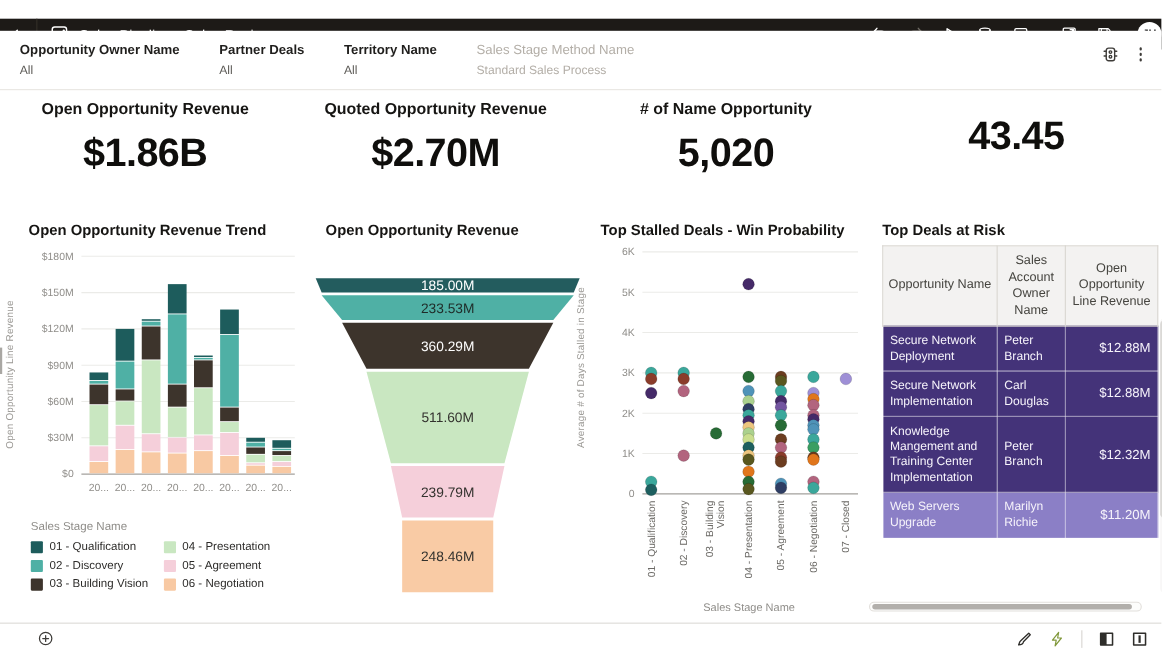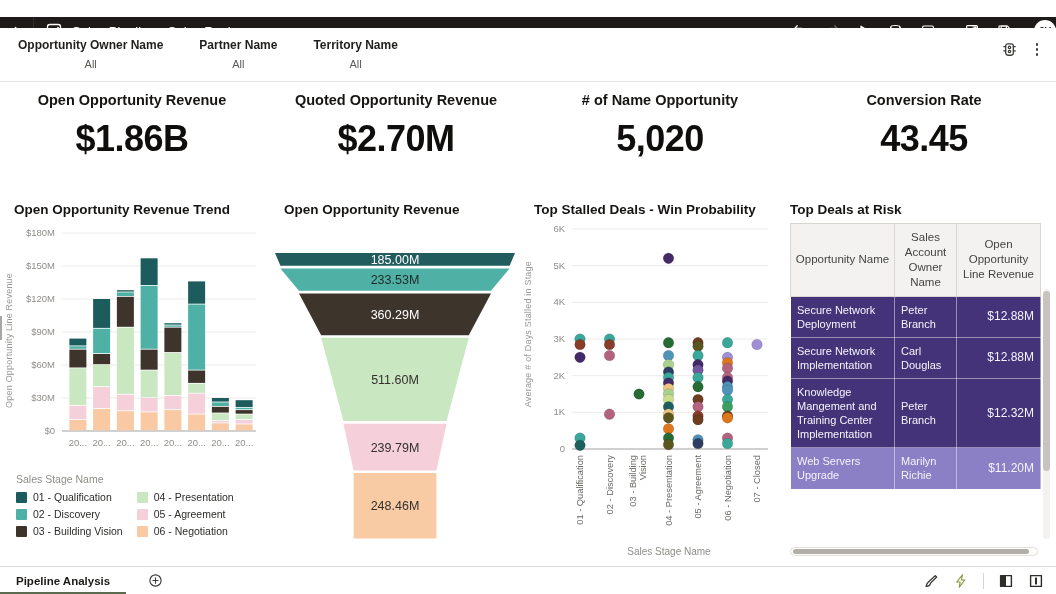--- a/index.html
+++ b/index.html
@@ -12,39 +12,39 @@
   .app-icon{margin-left:12px;display:flex;align-items:center;}
   .tb-title{margin-left:10px;font-size:13px;color:#fff;letter-spacing:.1px;}
   .tabs{position:absolute;left:452px;top:0;height:28px;display:flex;align-items:center;gap:4px;}
   .tab{font-size:12px;color:#f2f1ef;padding:3px 9px;border-radius:3px;cursor:pointer;}
   .tab.active{background:#4a4540;}
   .toolbar{margin-left:auto;display:flex;align-items:center;gap:16px;padding-right:8px;}
   .tb-ic{display:flex;align-items:center;gap:3px;cursor:pointer;}
   .avatar{width:22px;height:22px;border-radius:50%;background:#fff;color:#2b2b2b;font-size:10px;font-weight:bold;display:flex;align-items:center;justify-content:center;margin-left:2px;}
 
   
-  .filterbar{position:absolute;top:28px;left:0;right:0;height:54px;border-bottom:1px solid #e8e6e2;display:flex;align-items:flex-start;padding:10px 16px 0 18px;box-sizing:border-box;background:#fff;text-align:center;}
+  .filterbar{position:absolute;top:28px;left:0;right:0;height:54px;border-bottom:1px solid #e8e6e2;display:flex;align-items:flex-start;padding:10px 16px 0 18px;box-sizing:border-box;background:#fff;}
   .filter{margin-right:36px;cursor:pointer;}
   .filter .flabel{font-size:12px;font-weight:600;color:#201f1d;}
   .filter .fvalue{font-size:11px;color:#5c5a56;margin-top:6px;}
   .filter.disabled .flabel,.filter.disabled .fvalue{color:#b3aea7;font-weight:400;}
   .filter.disabled .flabel{font-weight:400;}
   .fb-icons{margin-left:auto;display:flex;align-items:center;gap:16px;padding-top:3px;}
   .kebab{display:flex;flex-direction:column;gap:2.5px;cursor:pointer;padding:2px;}
   .kebab i{width:2.5px;height:2.5px;border-radius:50%;background:#3e3c39;display:block;}
 
   
   .kpis{position:absolute;top:84px;left:0;right:0;height:105px;display:grid;grid-template-columns:repeat(4,1fr);}
   .kpi{text-align:center;padding-top:8px;}
   .kpi .ktitle{font-size:14.5px;font-weight:700;color:#161513;}
   .kpi .kvalue{font-size:36px;font-weight:700;color:#0f0e0c;margin-top:10px;letter-spacing:-.5px;}
 
   
   .charts{position:absolute;top:195px;left:0;right:0;height:371px;display:flex;}
-  .panel{position:relative;box-sizing:border-box;}
+  .panel{position:relative;box-sizing:border-box;padding-left:12px;}
   .chart-title{font-size:13.5px;font-weight:700;color:#161513;margin:7px 0 0 14px;}
   .p-bar{width:270px;}
   .p-funnel{width:250px;}
   .p-scatter{width:260px;}
   .p-table{width:276px;}
   .vlabel{position:absolute;writing-mode:vertical-rl;transform:rotate(180deg);font-size:9px;color:#9a9894;letter-spacing:.2px;}
 
   
   .legend{margin:6px 0 0 16px;}
   .legend-title{font-size:10.5px;color:#8f8d89;margin-bottom:6px;}
@@ -158,26 +158,30 @@
     <div class="avatar clickable">JH</div>
   </header>
 
   <div class="filterbar">
     <div style="display:flex;" id="filters">
         <div class="filter">
           <div class="flabel">Opportunity Owner Name</div>
                  <div class="fvalue">All</div>
         </div>
         <div class="filter">
-          <div class="flabel">Partner Name</div>
+          <div class="flabel">Partner Deals</div>
                  <div class="fvalue">All</div>
         </div>
         <div class="filter">
           <div class="flabel">Territory Name</div>
                  <div class="fvalue">All</div>
+        </div>
+        <div class="filter disabled">
+          <div class="flabel">Sales Stage Method Name</div>
+                 <div class="fvalue">Standard Sales Process</div>
         </div>
       </div>
     <div class="fb-icons">
       <span class="clickable">
         <svg width="17" height="17" viewBox="0 0 16 16" stroke="#3e3c39" stroke-width="1.2" fill="none" stroke-linecap="round">
             <rect x="4.4" y="2.6" width="7.2" height="10.8" rx="2"></rect>
             <circle cx="8" cy="6" r="1.1"></circle>
             <circle cx="8" cy="9.9" r="1.1"></circle>
             <line x1="2.6" y1="5.2" x2="4.4" y2="5.2"></line>
             <line x1="2.6" y1="9.3" x2="4.4" y2="9.3"></line>
@@ -200,21 +204,20 @@
       </div>
       <div class="kpi">
         <div class="ktitle">Quoted Opportunity Revenue</div>
                  <div class="kvalue">$2.70M</div>
       </div>
       <div class="kpi">
         <div class="ktitle"># of Name Opportunity</div>
                  <div class="kvalue">5,020</div>
       </div>
       <div class="kpi">
-        <div class="ktitle">Conversion Rate</div>
                  <div class="kvalue">43.45</div>
       </div>
     </div>
 
   <div class="charts">
 
     <section class="panel p-bar">
       <h2 class="chart-title">Open Opportunity Revenue Trend</h2>
       <div class="vlabel" style="left:4px;top:78px;">Open Opportunity Line Revenue</div>
       <svg id="barChart" width="262" height="248" style="margin:2px 0 0 2px;">
@@ -470,24 +473,20 @@
           </div>
       </div>
       <div class="hscroll">
           <div class="thumb"></div>
         </div>
     </section>
 
   </div>
 
   <footer class="footer">
-    <div class="ftab">
-      <span>Pipeline Analysis</span>
-      <span class="underline" id="ftabUnderline" style="background: rgb(90, 107, 79);"></span>
-    </div>
     <span class="fadd">
       <svg width="15" height="15" viewBox="0 0 16 16" stroke="#3e3c39" stroke-width="1.2" fill="none" stroke-linecap="round">
           <circle cx="8" cy="8" r="6"></circle>
           <line x1="8" y1="5.2" x2="8" y2="10.8"></line>
           <line x1="5.2" y1="8" x2="10.8" y2="8"></line>
         </svg>
     </span>
     <div class="f-icons" id="footerIcons">
         <span class="clickable">
           <svg width="16" height="16" viewBox="0 0 16 16" fill="none" stroke-linecap="round" stroke-linejoin="round">

